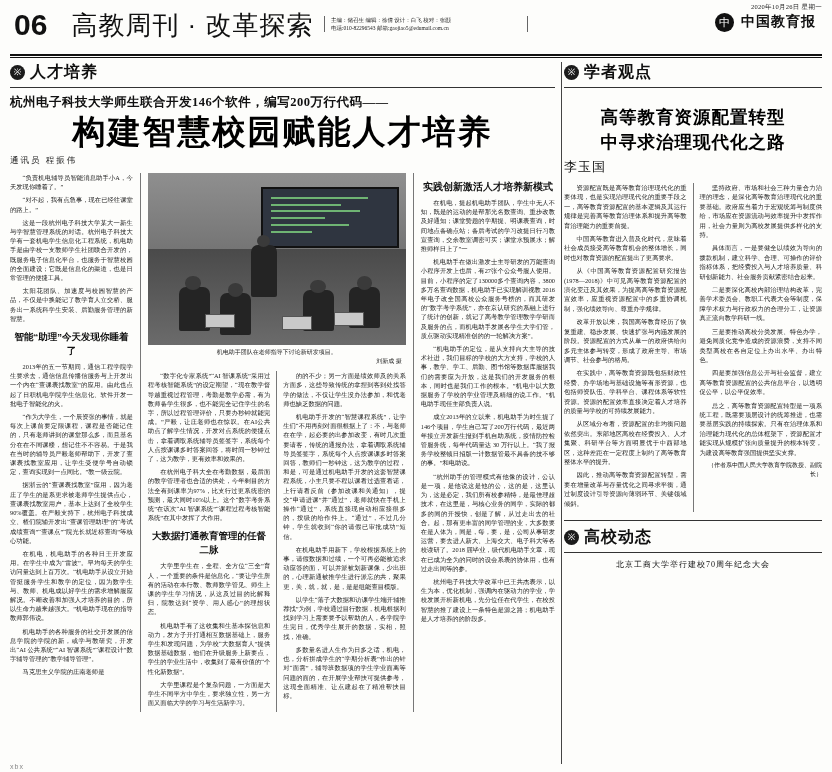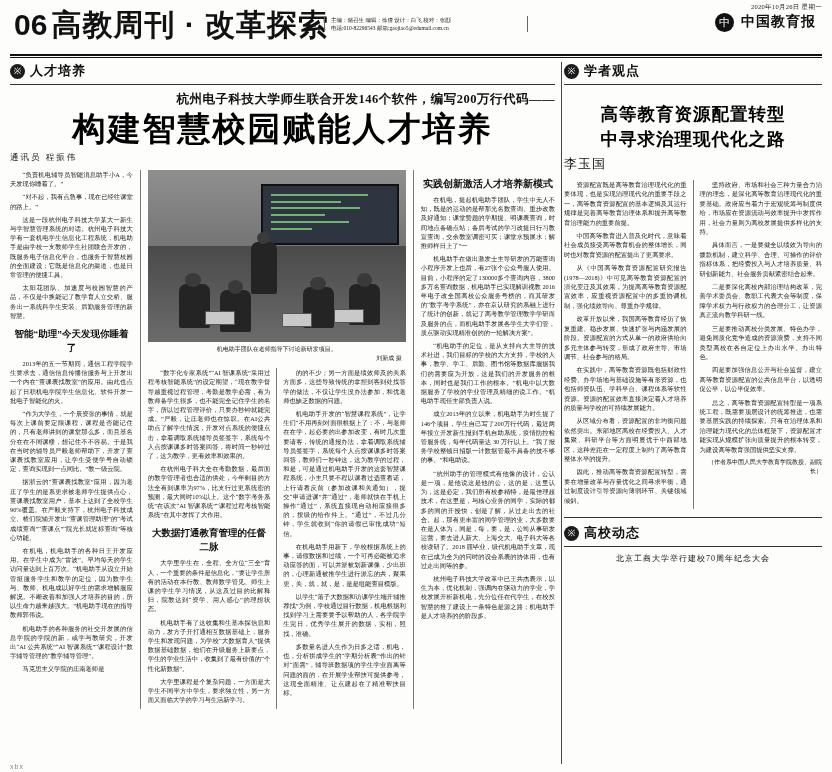--- a/index.html
+++ b/index.html
@@ -22,21 +22,21 @@
     position:absolute;top:10px;left:14px;right:10px;height:42px;
   }
   .pagenum{
     font-family:"Liberation Sans", sans-serif;
     font-weight:bold;font-size:30px;line-height:30px;color:#111;
     display:inline-block;vertical-align:middle;
   }
   .secttitle{
     display:inline-block;vertical-align:middle;
     font-family:"Liberation Sans", sans-serif;
-    font-weight:bold;font-size:30px;line-height:24px;margin-left:0;color:#111;
+    font-weight:normal;font-size:26px;line-height:24px;margin-left:20px;color:#111;
     letter-spacing:1px;
   }
   .imprint{
     position:absolute;left:310px;top:6px;width:190px;
     font-size:5.5px;line-height:8px;color:#222;
     border-left:1px solid #666;border-right:1px solid #666;
     padding:0 6px;
   }
   .logoarea{
     position:absolute;right:6px;top:2px;width:180px;text-align:right;
@@ -62,28 +62,28 @@
   .badge{
     display:flex;align-items:center;gap:5px;margin-bottom:4px;
   }
   .badge .sym{
     width:15px;height:15px;border-radius:50%;
     background:#1b1b1b;color:#fff;font-size:9px;line-height:15px;text-align:center;
     font-family:"Liberation Sans", sans-serif;flex:0 0 auto;
   }
   .badge .btxt{
     font-family:"Liberation Sans", sans-serif;
-    font-weight:bold;font-size:13px;letter-spacing:1px;color:#111;
+    font-weight:bold;font-size:16px;letter-spacing:1px;color:#111;
   }
   .badge-rule{border-top:1px solid #333;margin:2px 0 6px;}
 
   
   .mainarea{position:absolute;left:0;top:0;width:545px;}
   .kicker{
-    text-align:right;font-size:12.5px;font-weight:bold;
+    text-align:left;font-size:12.5px;font-weight:bold;
     margin:6px 0 2px;color:#111;letter-spacing:.5px;
   }
   .headline{
     text-align:center;
     font-family:"Liberation Sans", sans-serif;
     font-weight:bold;font-size:33px;line-height:38px;letter-spacing:2px;
     margin:2px 0 4px;color:#000;
   }
   .byline{
     text-align:left;font-size:8.5px;color:#222;margin-bottom:6px;letter-spacing:2px;

